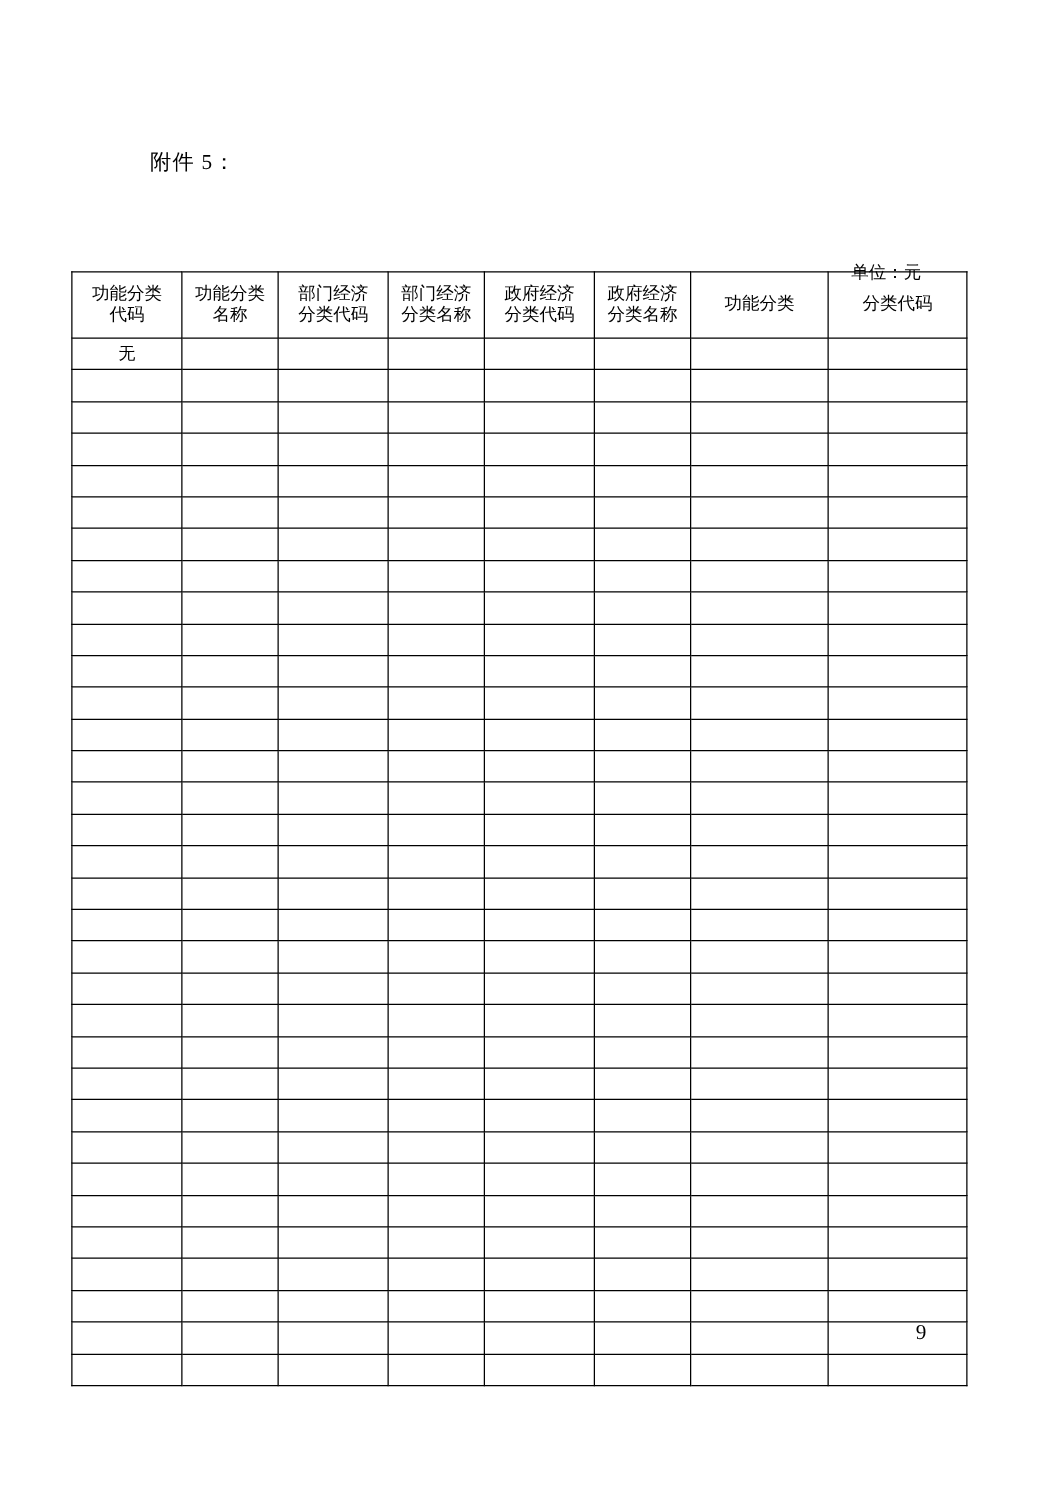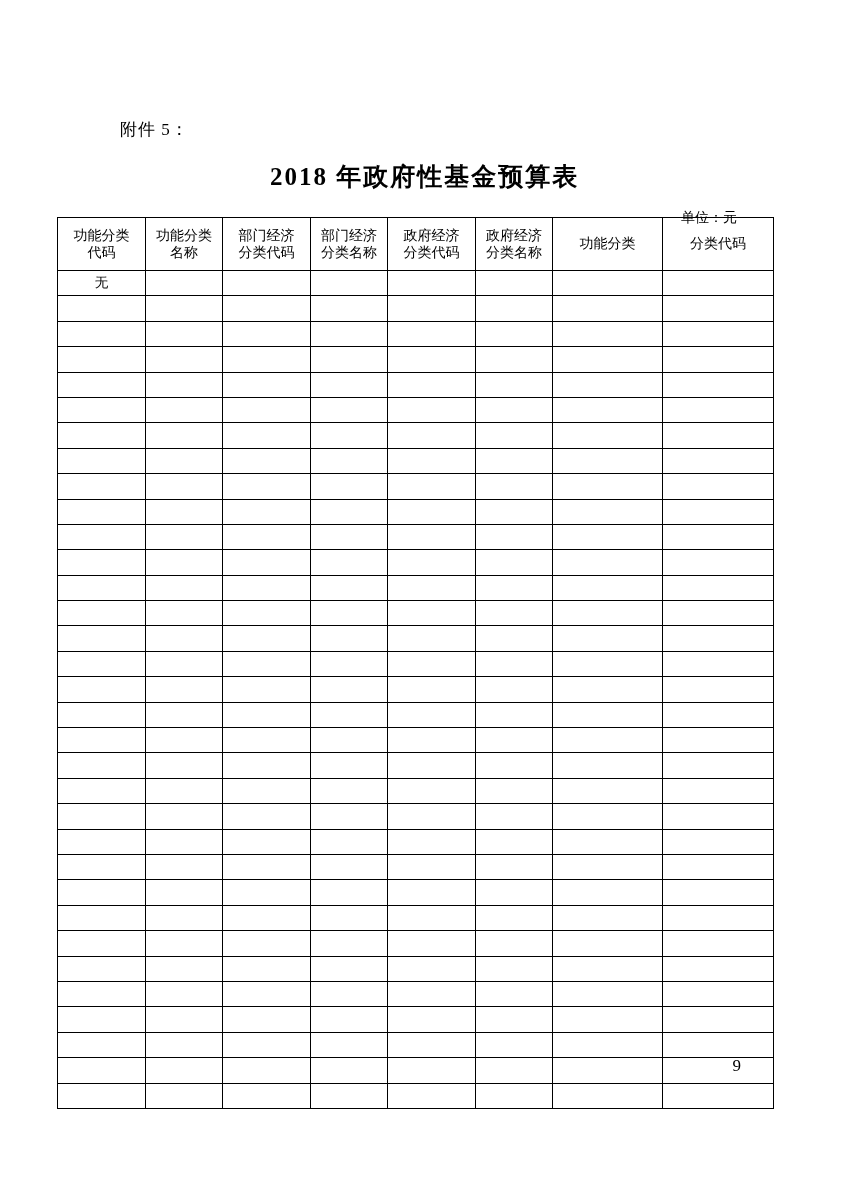--- a/index.html
+++ b/index.html
@@ -86,21 +86,20 @@
     font-family: "Liberation Serif", "DejaVu Serif", serif;
   }
 </style>
 </head>
 <body>
 
 <div class="page">
 
   <div class="attachment-label">附件 5：</div>
 
-  <div class="doc-title">2018 年政府性基金预算表</div>
 
   <div class="unit-note">单位：元</div>
 
   <table class="budget">
     <colgroup>
       <col style="width:88px">
       <col style="width:77px">
       <col style="width:88px">
       <col style="width:77px">
       <col style="width:88px">

